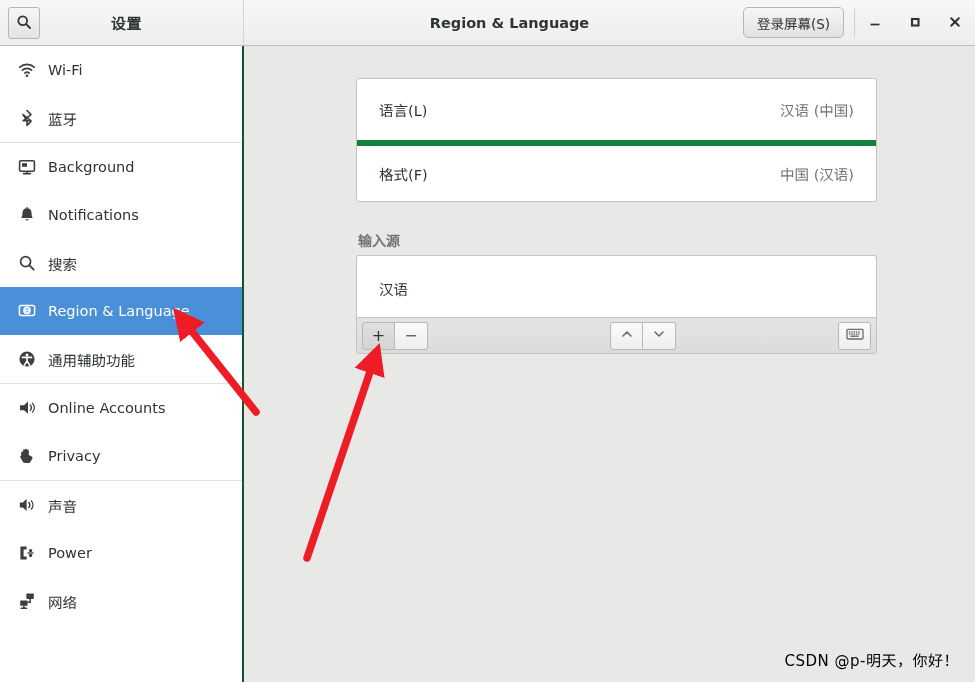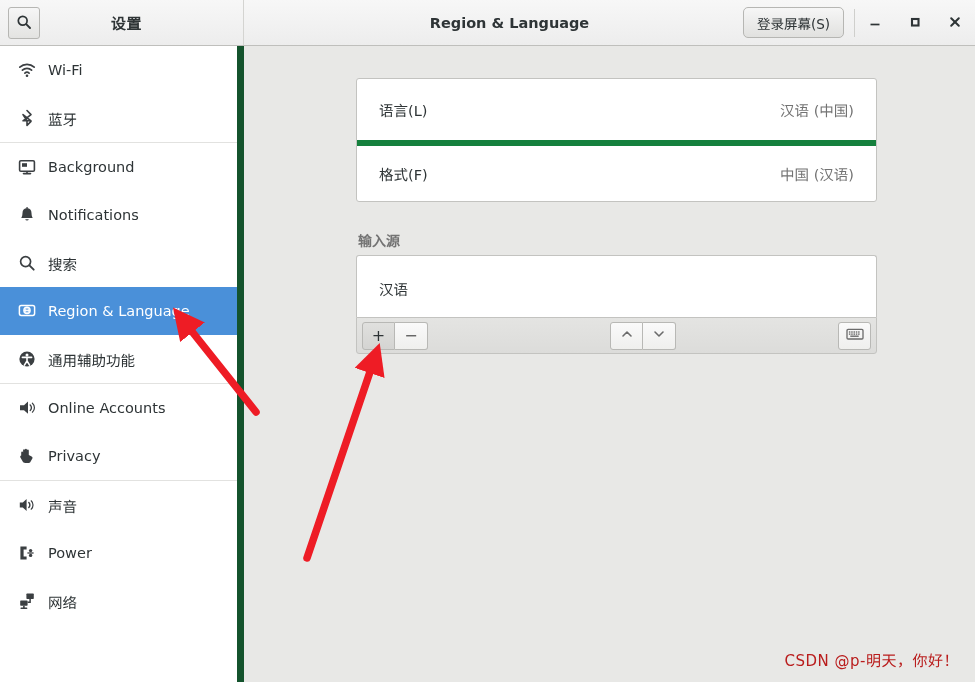--- a/index.html
+++ b/index.html
@@ -135,21 +135,21 @@
     flex: 1;
     display: flex;
     min-height: 0;
   }
 
   
   .sidebar {
     width: 244px;
     flex: 0 0 244px;
     background: #ffffff;
-    border-right: 7px solid #14532d;
+    border-right: 2px solid #14532d;
     overflow: hidden;
     position: relative;
   }
 
   .side-item {
     height: 48px;
     display: flex;
     align-items: center;
     padding-left: 14px;
     cursor: pointer;
@@ -292,21 +292,21 @@
     pointer-events: none;
     z-index: 50;
   }
 
   
   .watermark {
     position: absolute;
     right: 16px;
     bottom: 12px;
     font-size: 15px;
-    color: #b91c1c;
+    color: #000000;
     letter-spacing: 0.5px;
     z-index: 40;
     white-space: nowrap;
   }
 </style>
 </head>
 <body>
 
 <div class="window">
 

